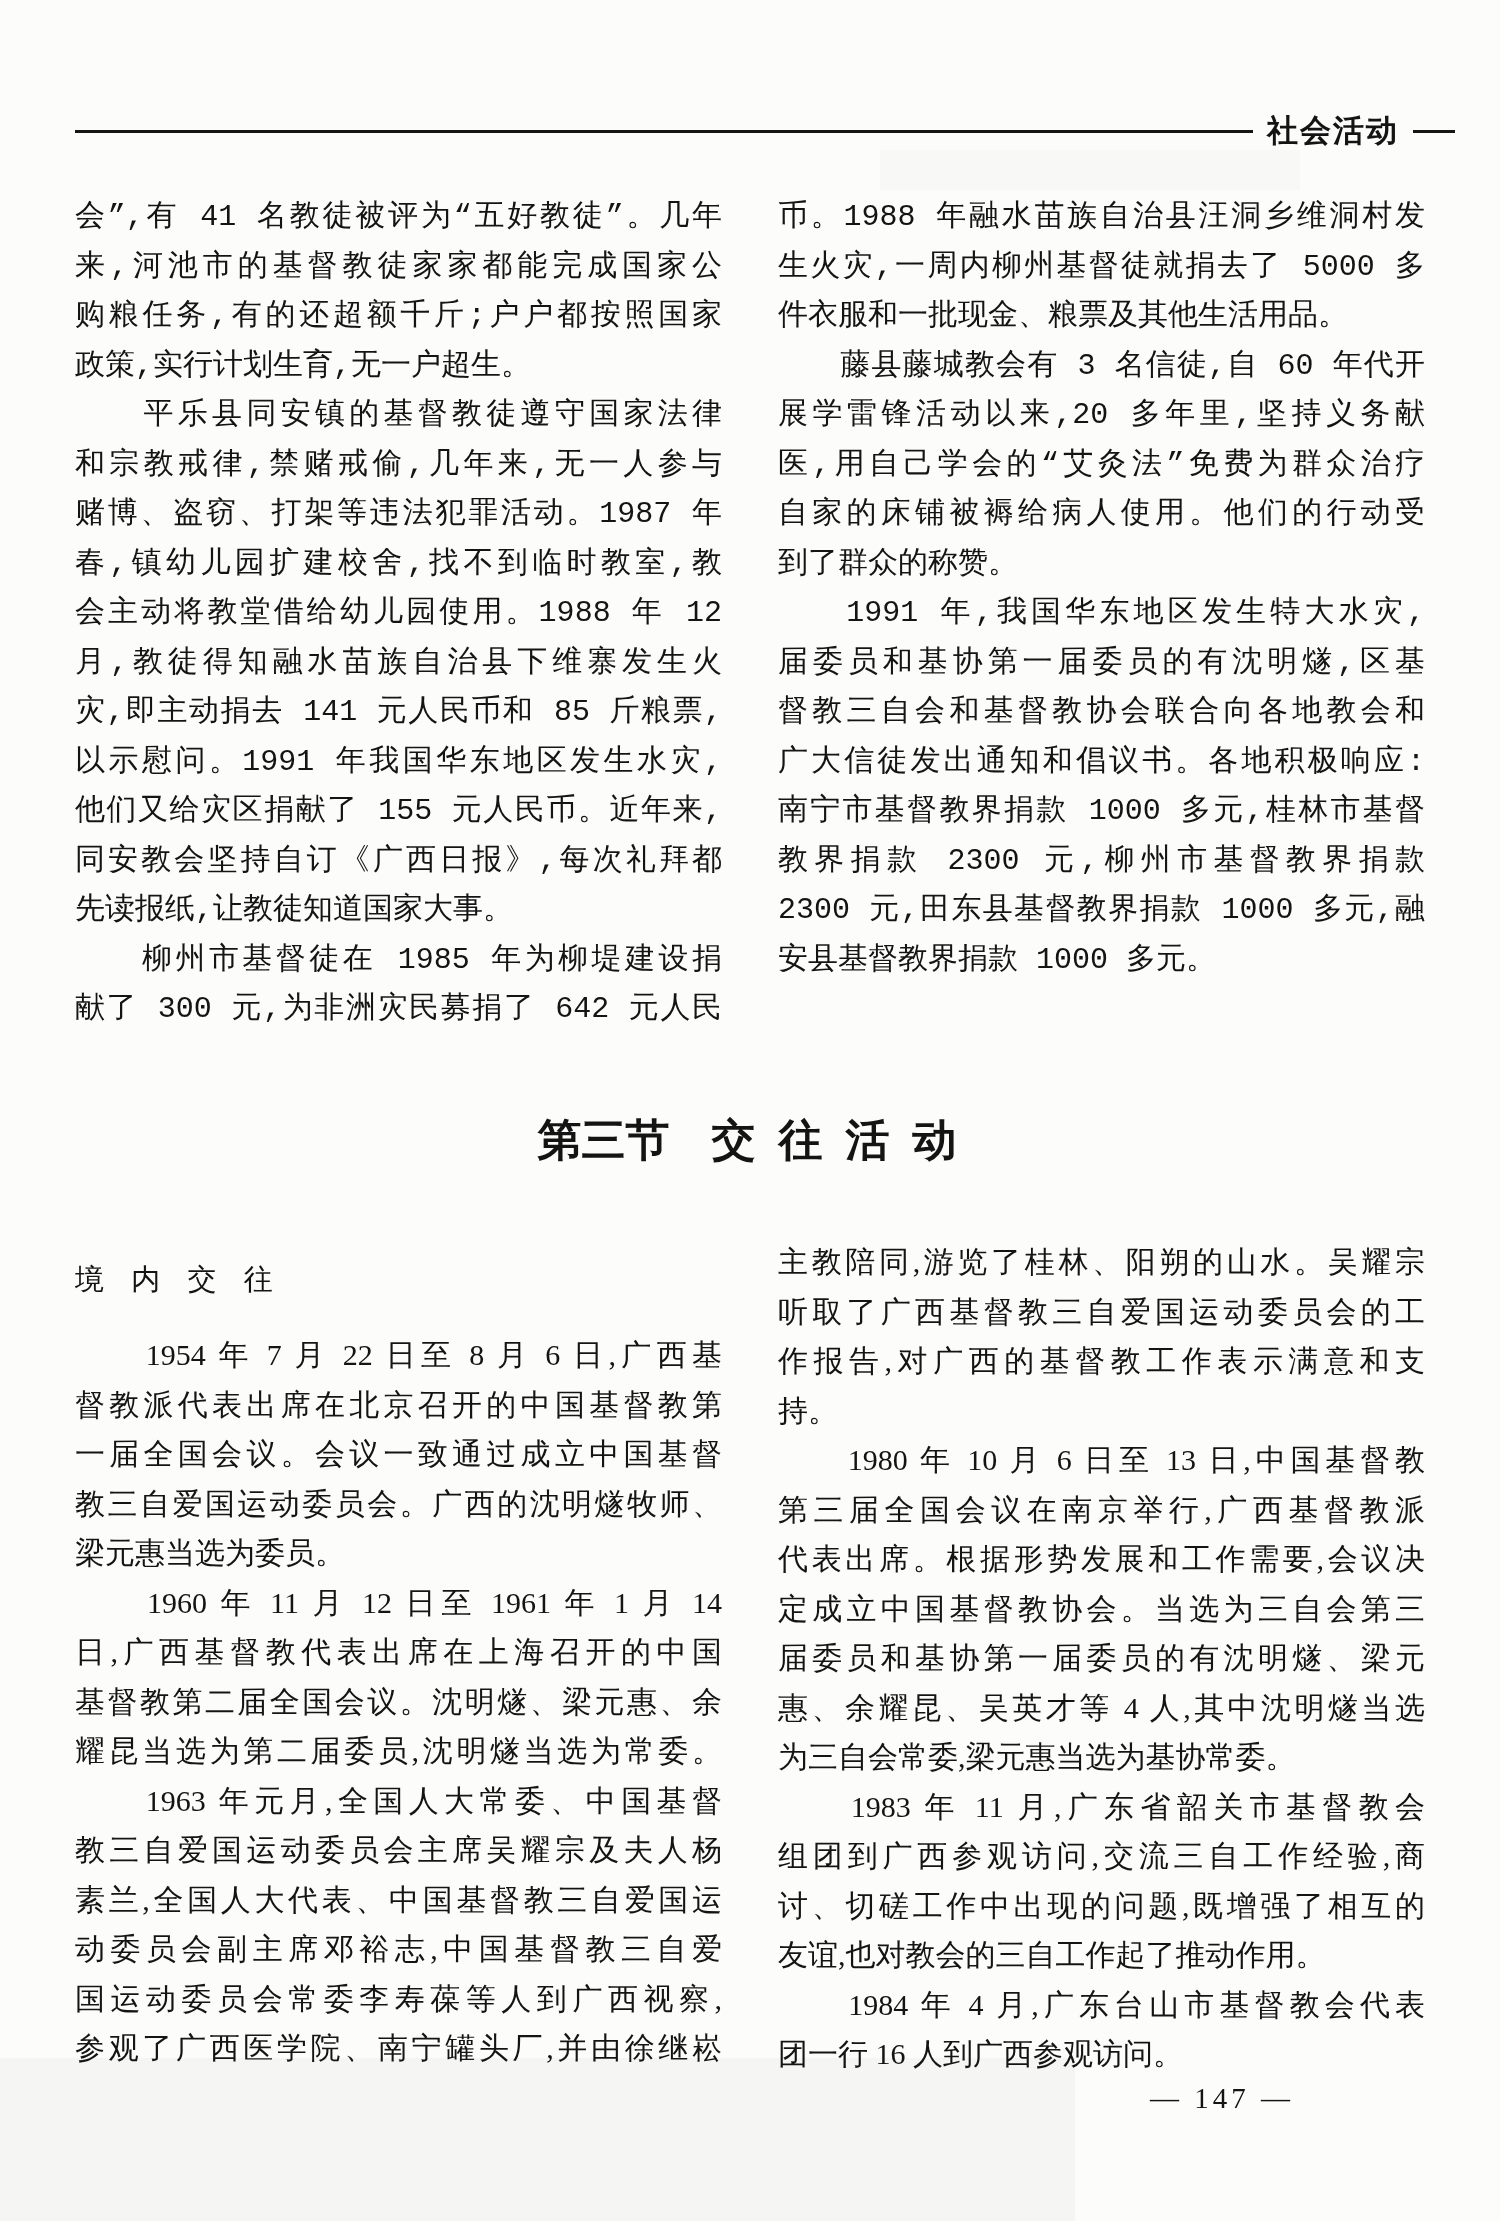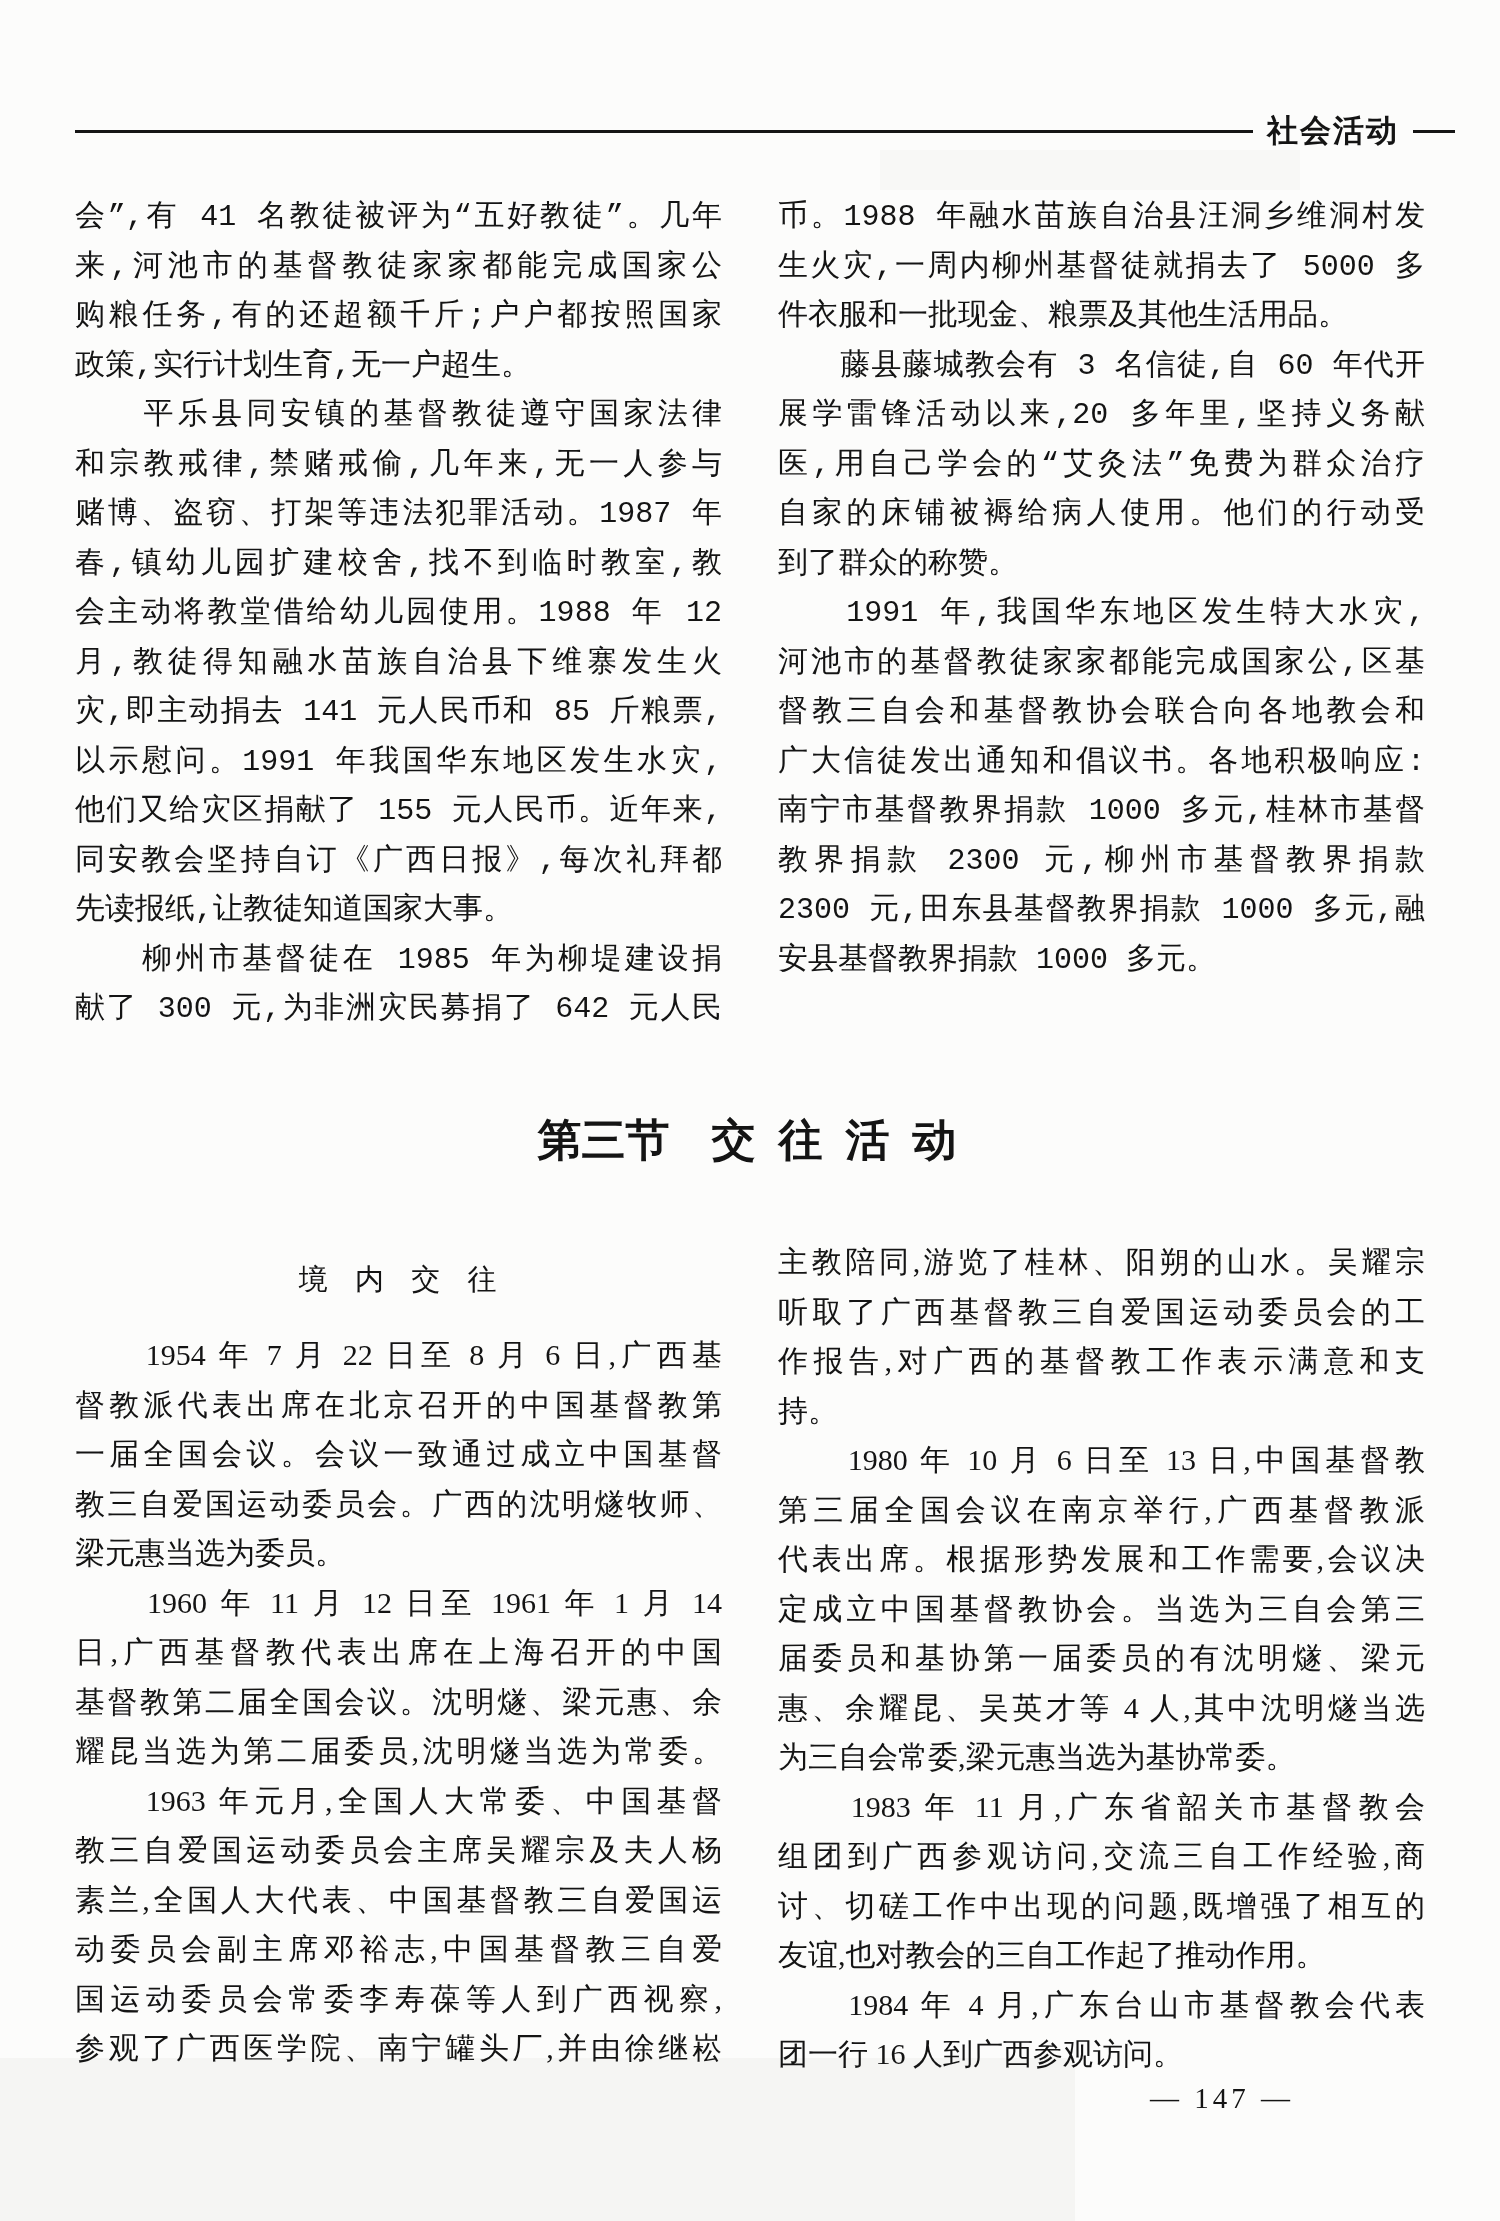--- a/index.html
+++ b/index.html
@@ -44,21 +44,21 @@
   .section-heading{
     position:absolute;top:1114px;left:0;right:0;
     display:flex;justify-content:center;align-items:baseline;gap:42px;
     font-weight:bold;font-size:44px;line-height:54px;
   }
   .section-heading .part2{letter-spacing:6px;text-align:center;}
 
   
   .subsection{
     position:absolute;top:1258px;left:75px;width:647px;
-    text-align:center;font-size:29px;line-height:42px;word-spacing:16px;letter-spacing:2px;
+    text-align:left;font-size:29px;line-height:42px;word-spacing:16px;letter-spacing:2px;
   }
 
   .bl-col{top:1330px;left:75px;}
   .br-col{top:1237px;left:778px;}
 
   
   .footer{
     position:absolute;top:2078px;left:1150px;width:320px;
     text-align:left;font-size:29px;line-height:40px;letter-spacing:4px;
   }
@@ -100,21 +100,21 @@
     <div class="tcol">
       <div class="line">币。1988 年融水苗族自治县汪洞乡维洞村发</div>
       <div class="line">生火灾,一周内柳州基督徒就捐去了 5000 多</div>
       <div class="line end">件衣服和一批现金、粮票及其他生活用品。</div>
       <div class="line">　　藤县藤城教会有 3 名信徒,自 60 年代开</div>
       <div class="line">展学雷锋活动以来,20 多年里,坚持义务献</div>
       <div class="line">医,用自己学会的“艾灸法”免费为群众治疗</div>
       <div class="line">自家的床铺被褥给病人使用。他们的行动受</div>
       <div class="line end">到了群众的称赞。</div>
       <div class="line">　　1991 年,我国华东地区发生特大水灾,</div>
-      <div class="line">河池市的基督教徒家家都能完成国家公,区基</div>
+      <div class="line">届委员和基协第一届委员的有沈明燧,区基</div>
       <div class="line">督教三自会和基督教协会联合向各地教会和</div>
       <div class="line">广大信徒发出通知和倡议书。各地积极响应:</div>
       <div class="line">南宁市基督教界捐款 1000 多元,桂林市基督</div>
       <div class="line">教界捐款 2300 元,柳州市基督教界捐款</div>
       <div class="line">2300 元,田东县基督教界捐款 1000 多元,融</div>
       <div class="line end">安县基督教界捐款 1000 多元。</div>
     </div>
   </div>
 
   <div class="section-heading">

